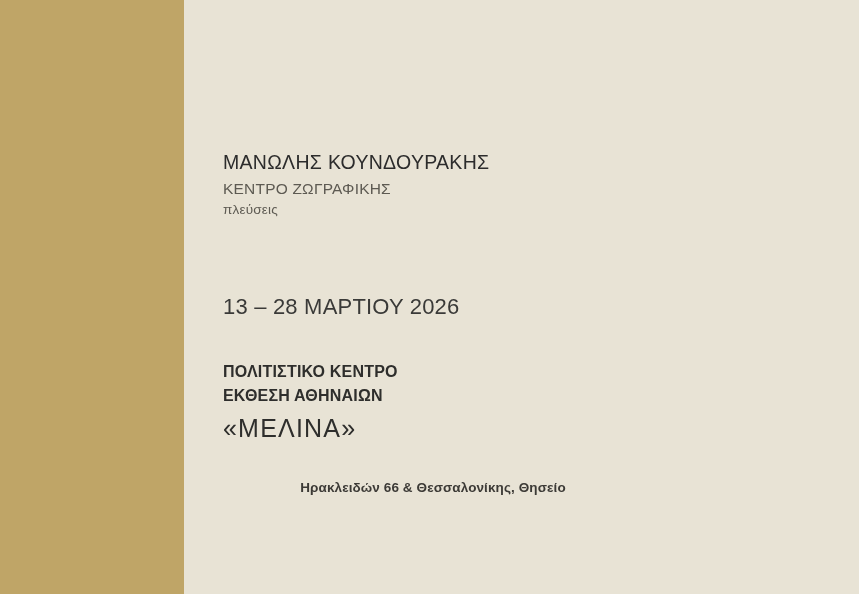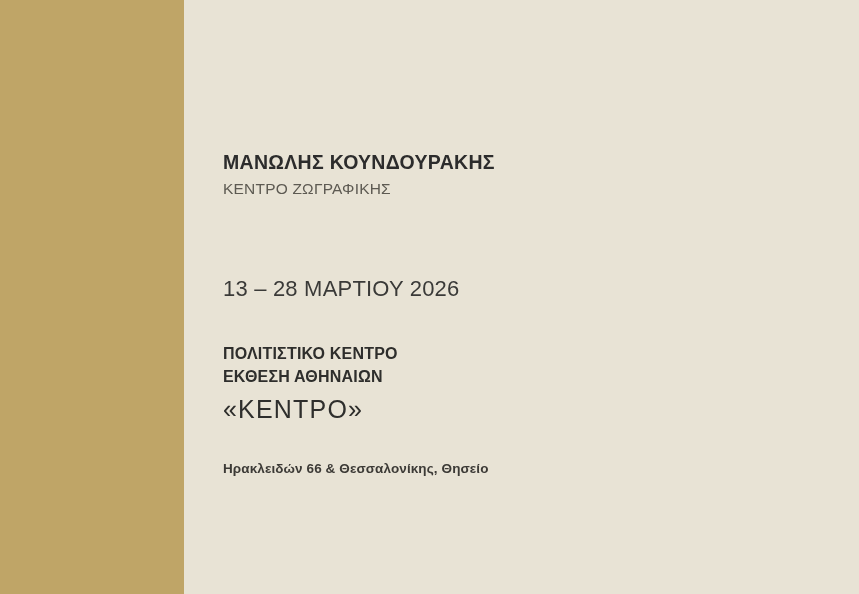--- a/index.html
+++ b/index.html
@@ -33,21 +33,21 @@
     position: relative;
   }
   .content {
     position: absolute;
     left: 39px;
     top: 150px;
     width: 420px;
   }
   .artist-name {
     font-size: 19.5px;
-    font-weight: bold;
+    font-weight: normal;
     letter-spacing: 0.3px;
     color: #2c2c2c;
     line-height: 1.25;
     margin: 0 0 5px 0;
   }
   .exhibition-type {
     font-size: 15.5px;
     color: #5d5a52;
     letter-spacing: 0.2px;
     margin: 0 0 1px 0;
@@ -86,42 +86,44 @@
     line-height: 1.15;
     font-weight: 400;
   }
   .address {
     font-size: 13.5px;
     font-weight: bold;
     color: #3c3a36;
     letter-spacing: 0.1px;
     margin: 36px 0 0 0;
     line-height: 1.3;
+    text-align: center;
   }
 </style>
 </head>
 <body>
 
 <div class="poster">
 
   <div class="left-band"></div>
 
   <div class="right-panel">
     <div class="content">
 
       <h1 class="artist-name">ΜΑΝΩΛΗΣ ΚΟΥΝΔΟΥΡΑΚΗΣ</h1>
 
       <p class="exhibition-type">ΚΕΝΤΡΟ ΖΩΓΡΑΦΙΚΗΣ</p>
 
+      <p class="exhibition-subtitle">πλεύσεις</p>
 
       <p class="dates">13 – 28 ΜΑΡΤΙΟΥ 2026</p>
 
       <div class="venue">
         <div class="venue-line">ΠΟΛΙΤΙΣΤΙΚΟ ΚΕΝΤΡΟ</div>
         <div class="venue-line">ΕΚΘΕΣΗ ΑΘΗΝΑΙΩΝ</div>
-        <div class="venue-name">«ΚΕΝΤΡΟ»</div>
+        <div class="venue-name">«ΜΕΛΙΝΑ»</div>
       </div>
 
       <p class="address">Ηρακλειδών 66 &amp; Θεσσαλονίκης, Θησείο</p>
 
     </div>
   </div>
 </div>
 
 </body></html>

